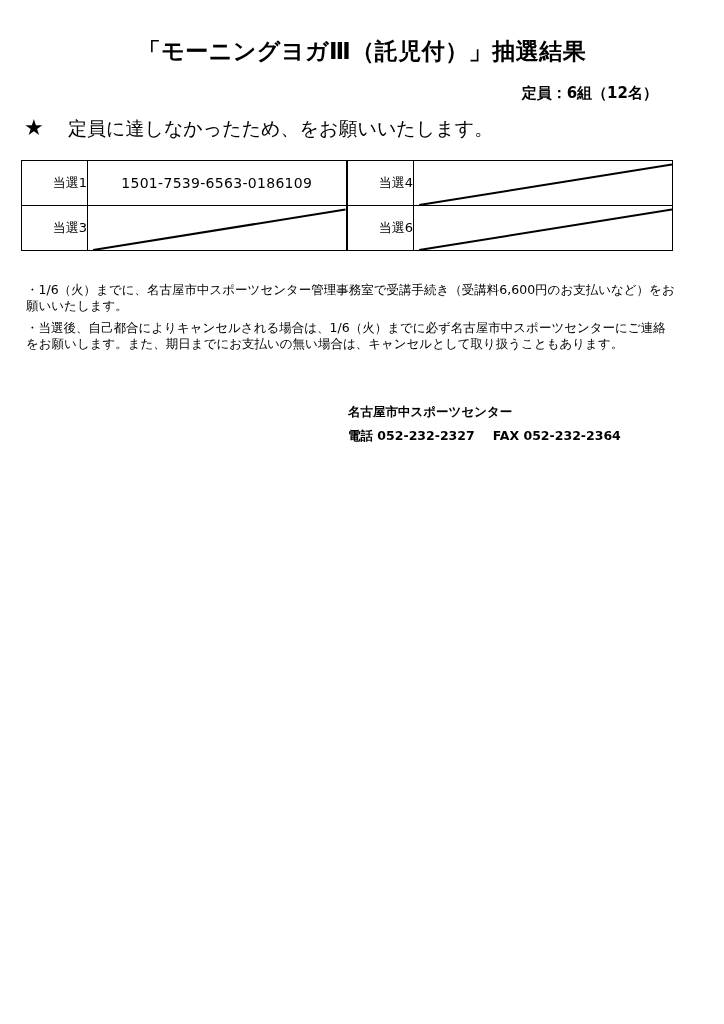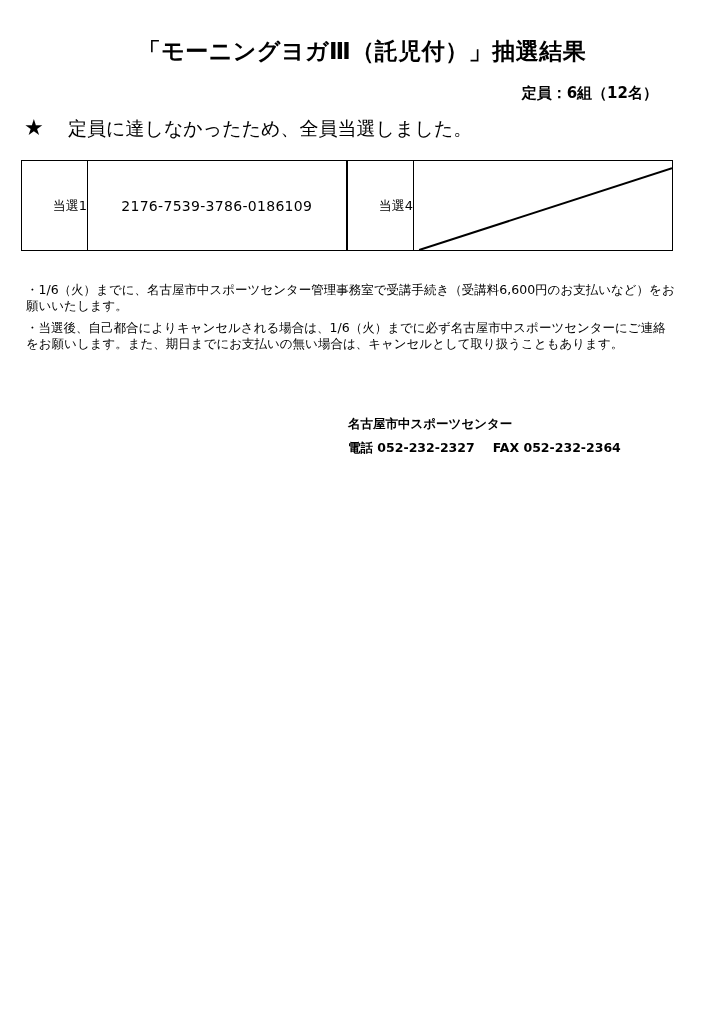--- a/index.html
+++ b/index.html
@@ -14,46 +14,60 @@
                     border-collapse:collapse; table-layout:fixed; font-size:13px; }
     table.results td, table.results th { border:1.5px solid #000; padding:0; height:22px; position:relative; }
     table.results th { font-weight:bold; font-size:12px; }
     table.results td.label { text-align:right; }
     table.results td.value { text-align:center; font-size:14px; letter-spacing:0.3px; }
     table.results .mid-border { border-left:2px solid #000; }
     .diag { position:absolute; left:0; top:0; width:100%; height:100%; pointer-events:none; }
     .notes { left:26px; font-size:12.5px; line-height:16px; white-space:normal; width:650px; }
     .note1 { top:282px; }
     .note2 { top:320px; }
-    .contact { left:348px; font-size:12.5px; font-weight:bold;margin-top:12px; }
+    .contact { left:348px; font-size:12.5px; font-weight:bold; }
     .contact1 { top:404px; }
     .contact2 { top:428px; }
     .contact2 .gap { display:inline-block; width:18px; }
   </style>
 </head>
 <body>
 
 <div class="abs title">「モーニングヨガⅢ（託児付）」抽選結果</div>
 <div class="abs capacity">定員：6組（12名）</div>
 <div class="abs notice">
-  <span class="star">★</span><span>定員に達しなかったため、全員当選しました。</span>
+  <span class="star">★</span><span>定員に達しなかったため、をお願いいたします。</span>
 </div>
 
 <table class="results">
   <colgroup>
     <col style="width:66px">
       <col style="width:259px">
       <col style="width:67px">
       <col style="width:259px">
   </colgroup>
   <tbody>
   <tr>
     <td class="label">当選1</td>
-    <td class="value">2176-7539-3786-0186109</td>
+    <td class="value">1501-7539-6563-0186109</td>
     <td class="label mid-border">当選4</td>
+    <td class="value">
+      <svg class="diag" viewBox="0 0 100 100" preserveAspectRatio="none">
+            <line x1="2" y1="100" x2="100" y2="8" stroke="#000" stroke-width="2" vector-effect="non-scaling-stroke"></line>
+          </svg>
+    </td>
+  </tr>
+  <tr>
+    <td class="label">当選3</td>
+    <td class="value">
+      <svg class="diag" viewBox="0 0 100 100" preserveAspectRatio="none">
+            <line x1="2" y1="100" x2="100" y2="8" stroke="#000" stroke-width="2" vector-effect="non-scaling-stroke"></line>
+          </svg>
+    </td>
+    <td class="label mid-border">当選6</td>
     <td class="value">
       <svg class="diag" viewBox="0 0 100 100" preserveAspectRatio="none">
             <line x1="2" y1="100" x2="100" y2="8" stroke="#000" stroke-width="2" vector-effect="non-scaling-stroke"></line>
           </svg>
     </td>
   </tr>
 </tbody>
   </table>
 
 <div class="abs notes note1">・1/6（火）までに、名古屋市中スポーツセンター管理事務室で受講手続き（受講料6,600円のお支払いなど）をお願いいたします。</div>

